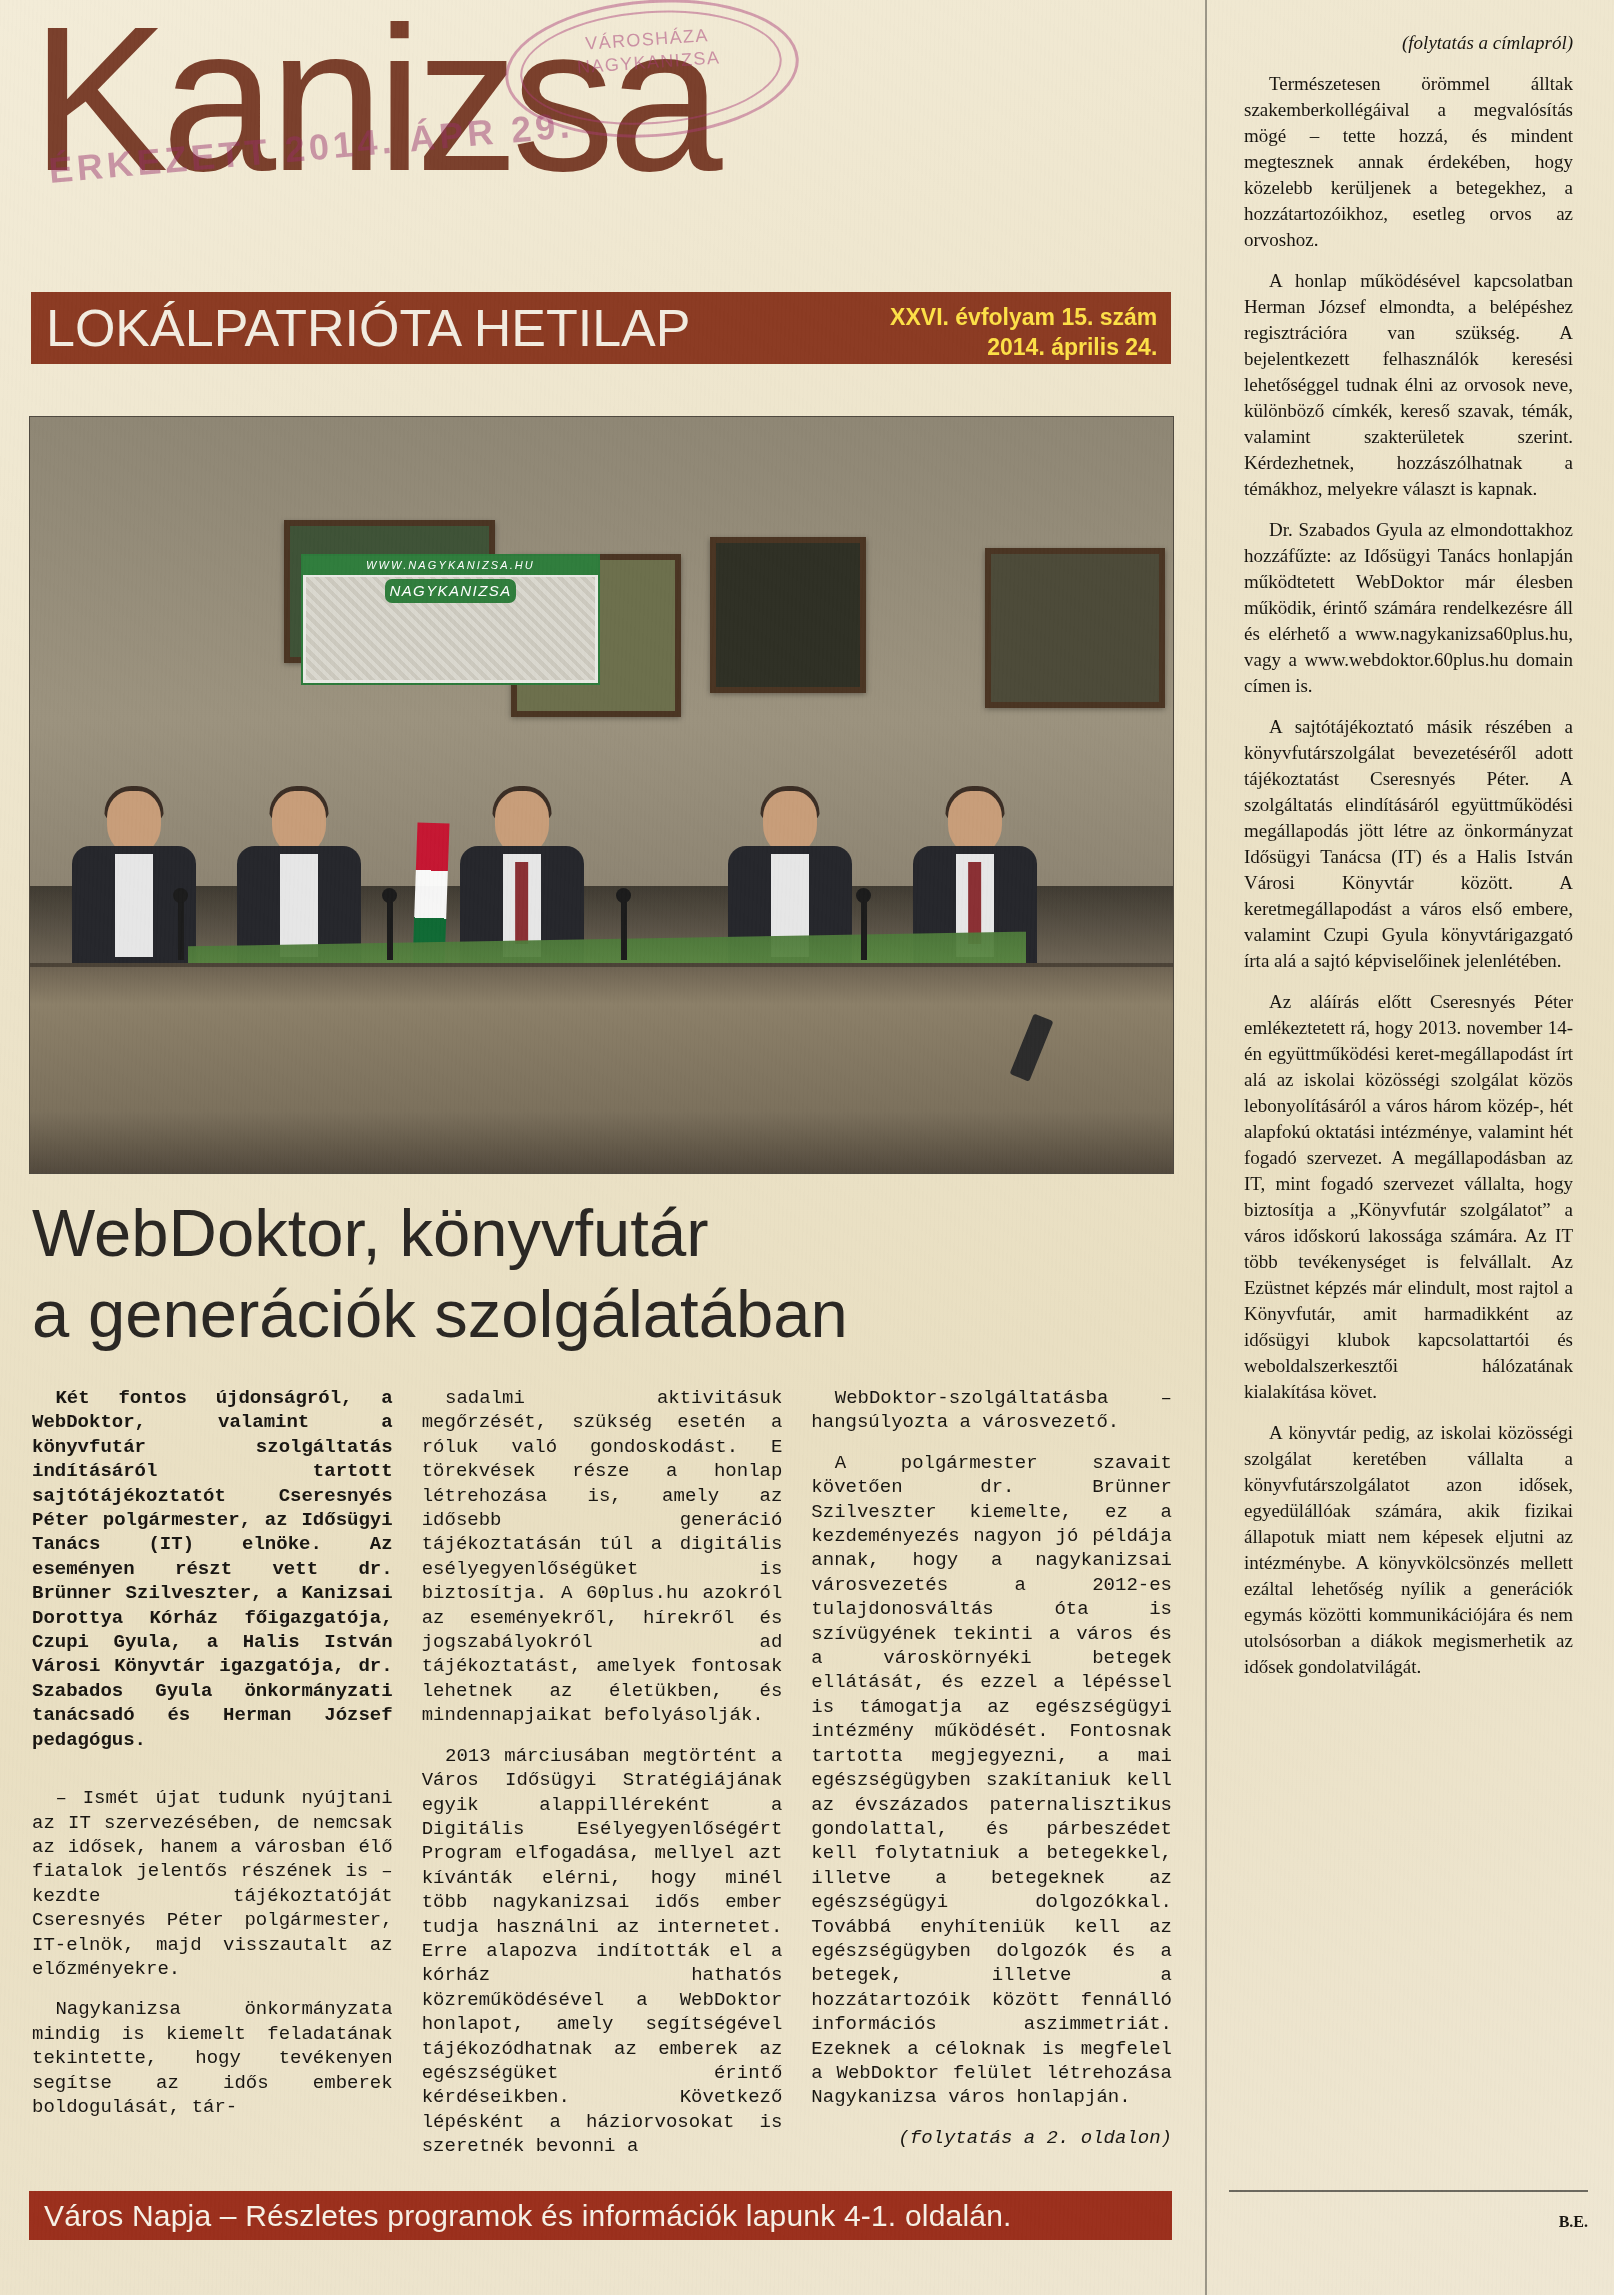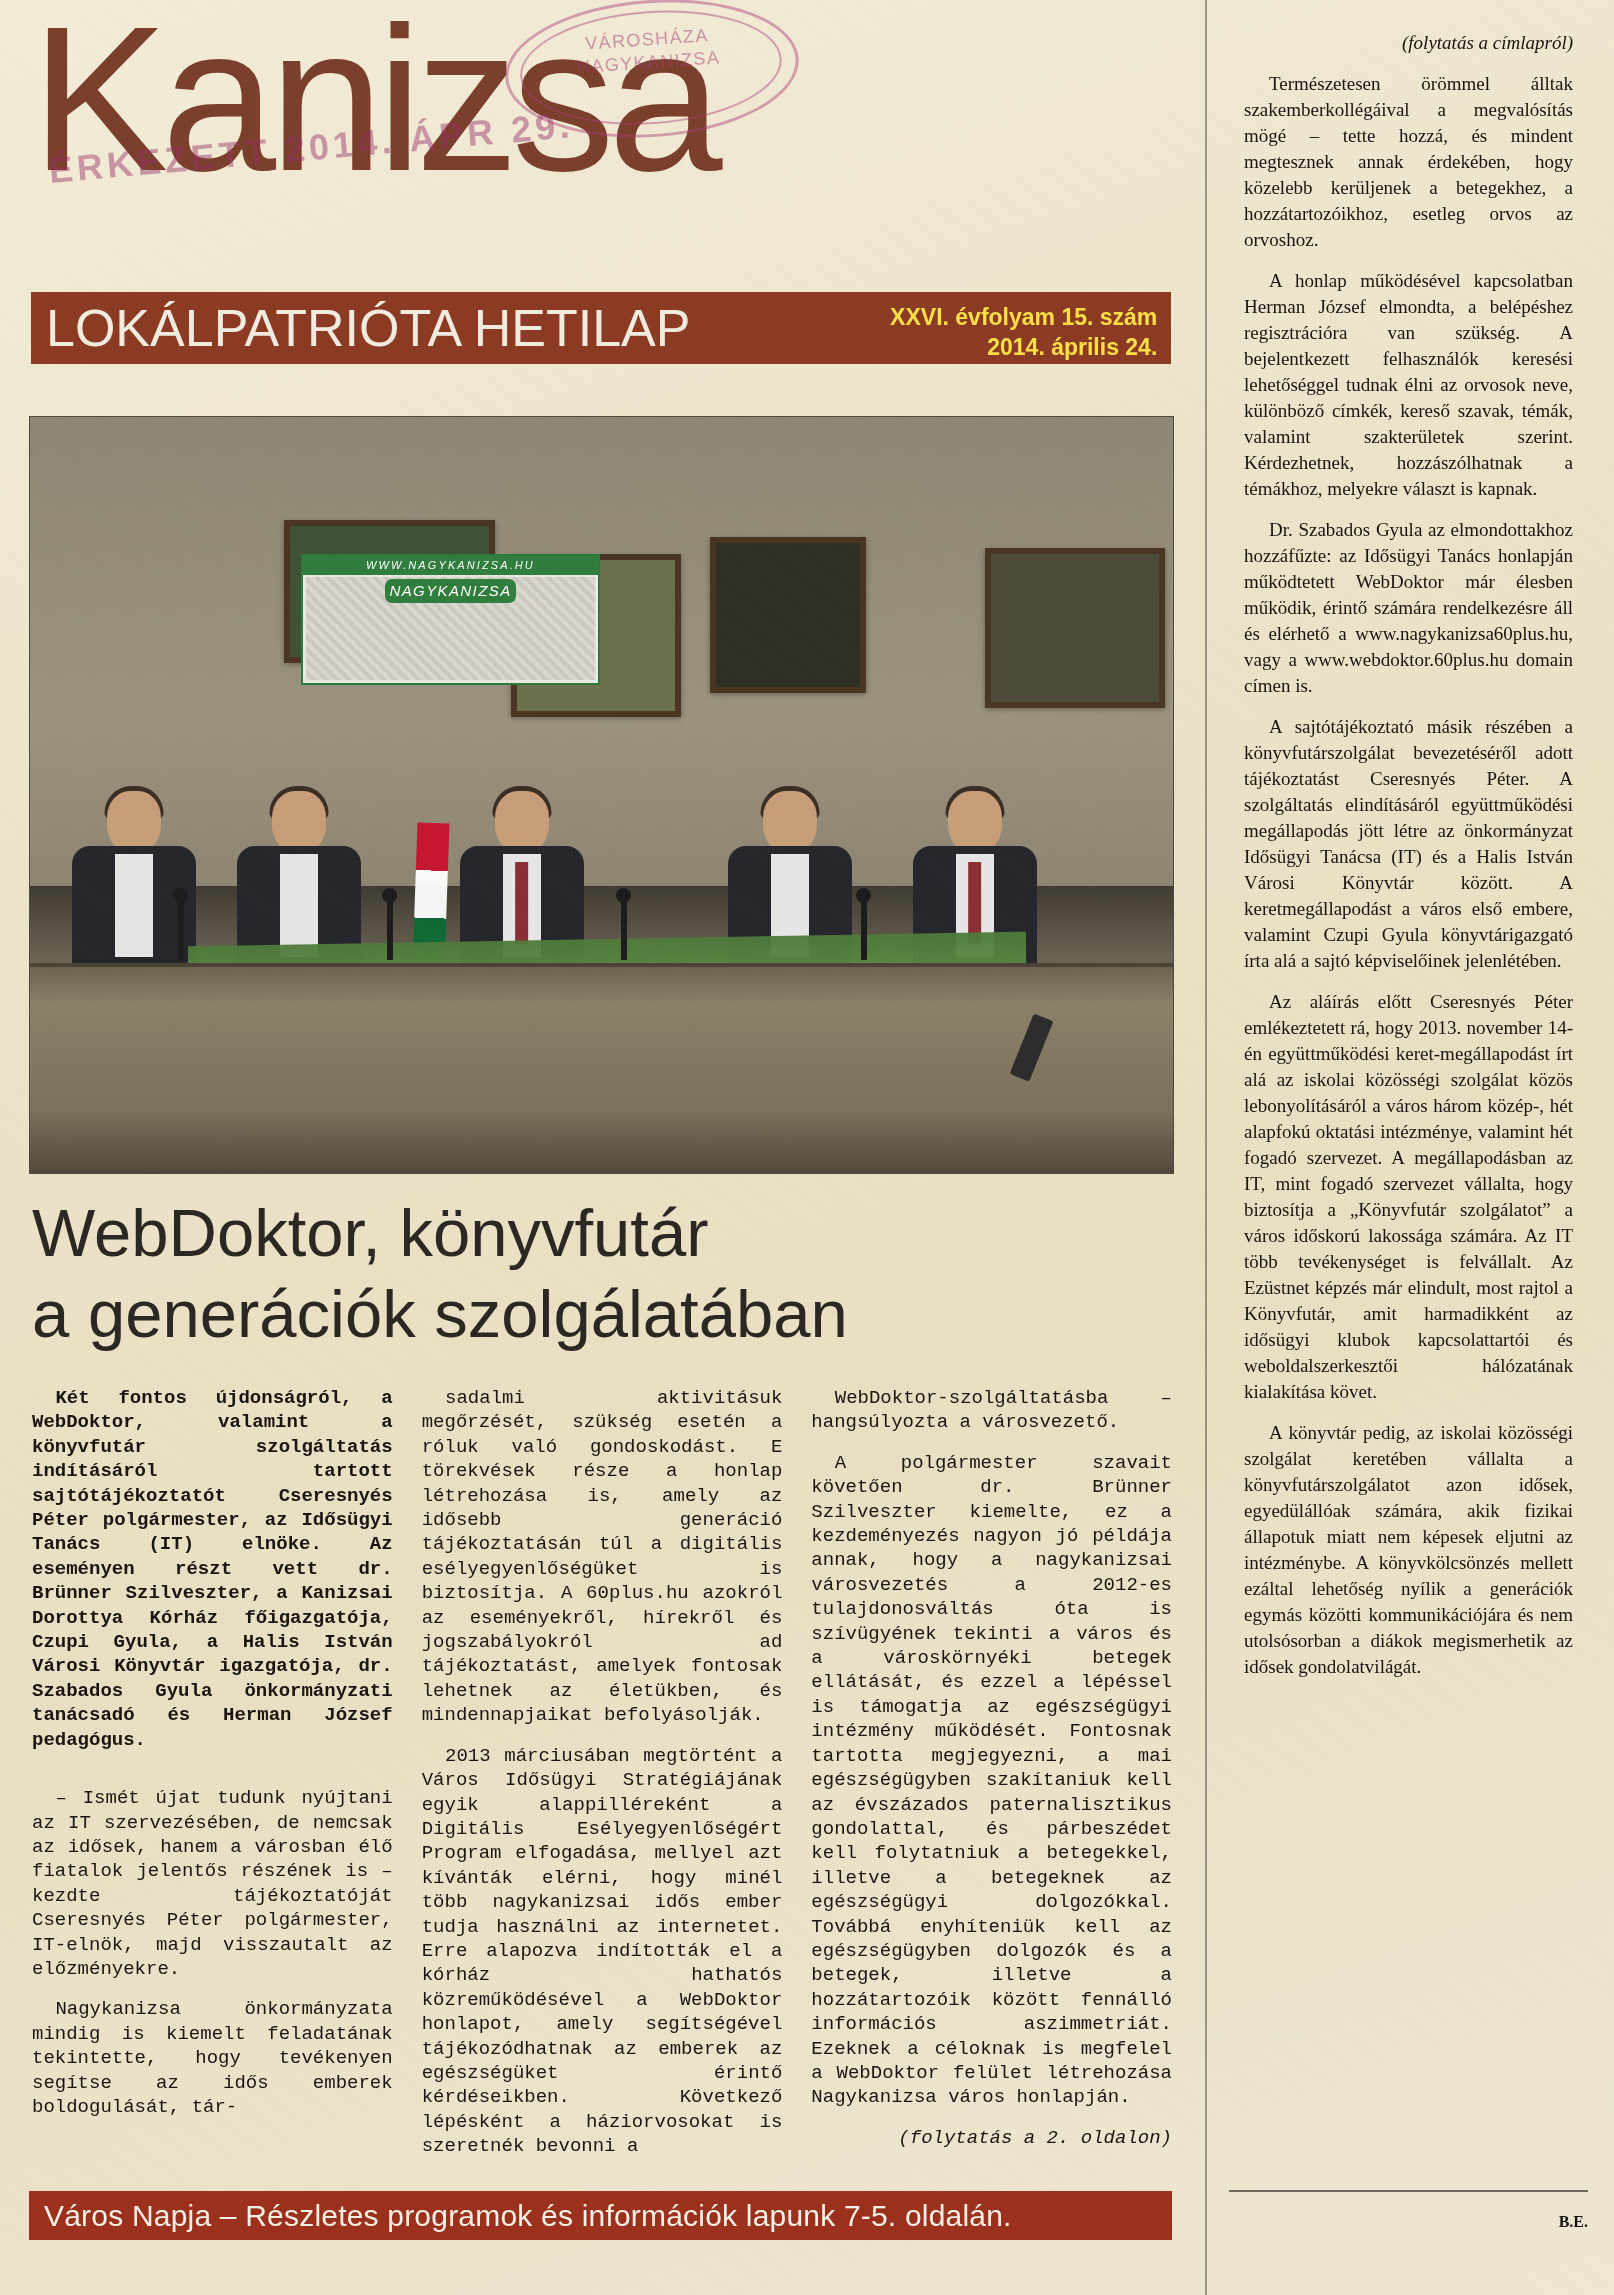--- a/index.html
+++ b/index.html
@@ -481,21 +481,21 @@
         <p>2013 márciusában megtörtént a Város Idősügyi Stratégiájának egyik alappilléreként a Digitális Esélyegyenlőségért Program elfogadása, mellyel azt kívánták elérni, hogy minél több nagykanizsai idős ember tudja használni az internetet. Erre alapozva indították el a kórház hathatós közreműködésével a WebDoktor honlapot, amely segítségével tájékozódhatnak az emberek az egészségüket érintő kérdéseikben. Következő lépésként a háziorvosokat is szeretnék bevonni a</p>
       </div>
       <div class="col">
         <p>WebDoktor-szolgáltatásba – hangsúlyozta a városvezető.</p>
         <p>A polgármester szavait követően dr. Brünner Szilveszter kiemelte, ez a kezdeményezés nagyon jó példája annak, hogy a nagykanizsai városvezetés a 2012-es tulajdonosváltás óta is szívügyének tekinti a város és a városkörnyéki betegek ellátását, és ezzel a lépéssel is támogatja az egészségügyi intézmény működését. Fontosnak tartotta megjegyezni, a mai egészségügyben szakítaniuk kell az évszázados paternalisztikus gondolattal, és párbeszédet kell folytatniuk a betegekkel, illetve a betegeknek az egészségügyi dolgozókkal. Továbbá enyhíteniük kell az egészségügyben dolgozók és a betegek, illetve a hozzátartozóik között fennálló információs aszimmetriát. Ezeknek a céloknak is megfelel a WebDoktor felület létrehozása Nagykanizsa város honlapján.</p>
         <p class="cont-note">(folytatás a 2. oldalon)</p>
       </div>
     </div>
 
     <div class="bottombar">
-      <span>Város Napja – Részletes programok és információk lapunk 7-5. oldalán.</span>
+      <span>Város Napja – Részletes programok és információk lapunk 4-1. oldalán.</span>
     </div>
   </div>
 
   <div class="rule"></div>
 
   <div class="right">
     <p class="cont-note">(folytatás a címlapról)</p>
     <p>Természetesen örömmel álltak szakemberkollégáival a megvalósítás mögé – tette hozzá, és mindent megtesznek annak érdekében, hogy közelebb kerüljenek a betegekhez, a hozzátartozóikhoz, esetleg orvos az orvoshoz.</p>
     <p>A honlap működésével kapcsolatban Herman József elmondta, a belépéshez regisztrációra van szükség. A bejelentkezett felhasználók keresési lehetőséggel tudnak élni az orvosok neve, különböző címkék, kereső szavak, témák, valamint szakterületek szerint. Kérdezhetnek, hozzászólhatnak a témákhoz, melyekre választ is kapnak.</p>
     <p>Dr. Szabados Gyula az elmondottakhoz hozzáfűzte: az Idősügyi Tanács honlapján működtetett WebDoktor már élesben működik, érintő számára rendelkezésre áll és elérhető a www.nagykanizsa60plus.hu, vagy a www.webdoktor.60plus.hu domain címen is.</p>

